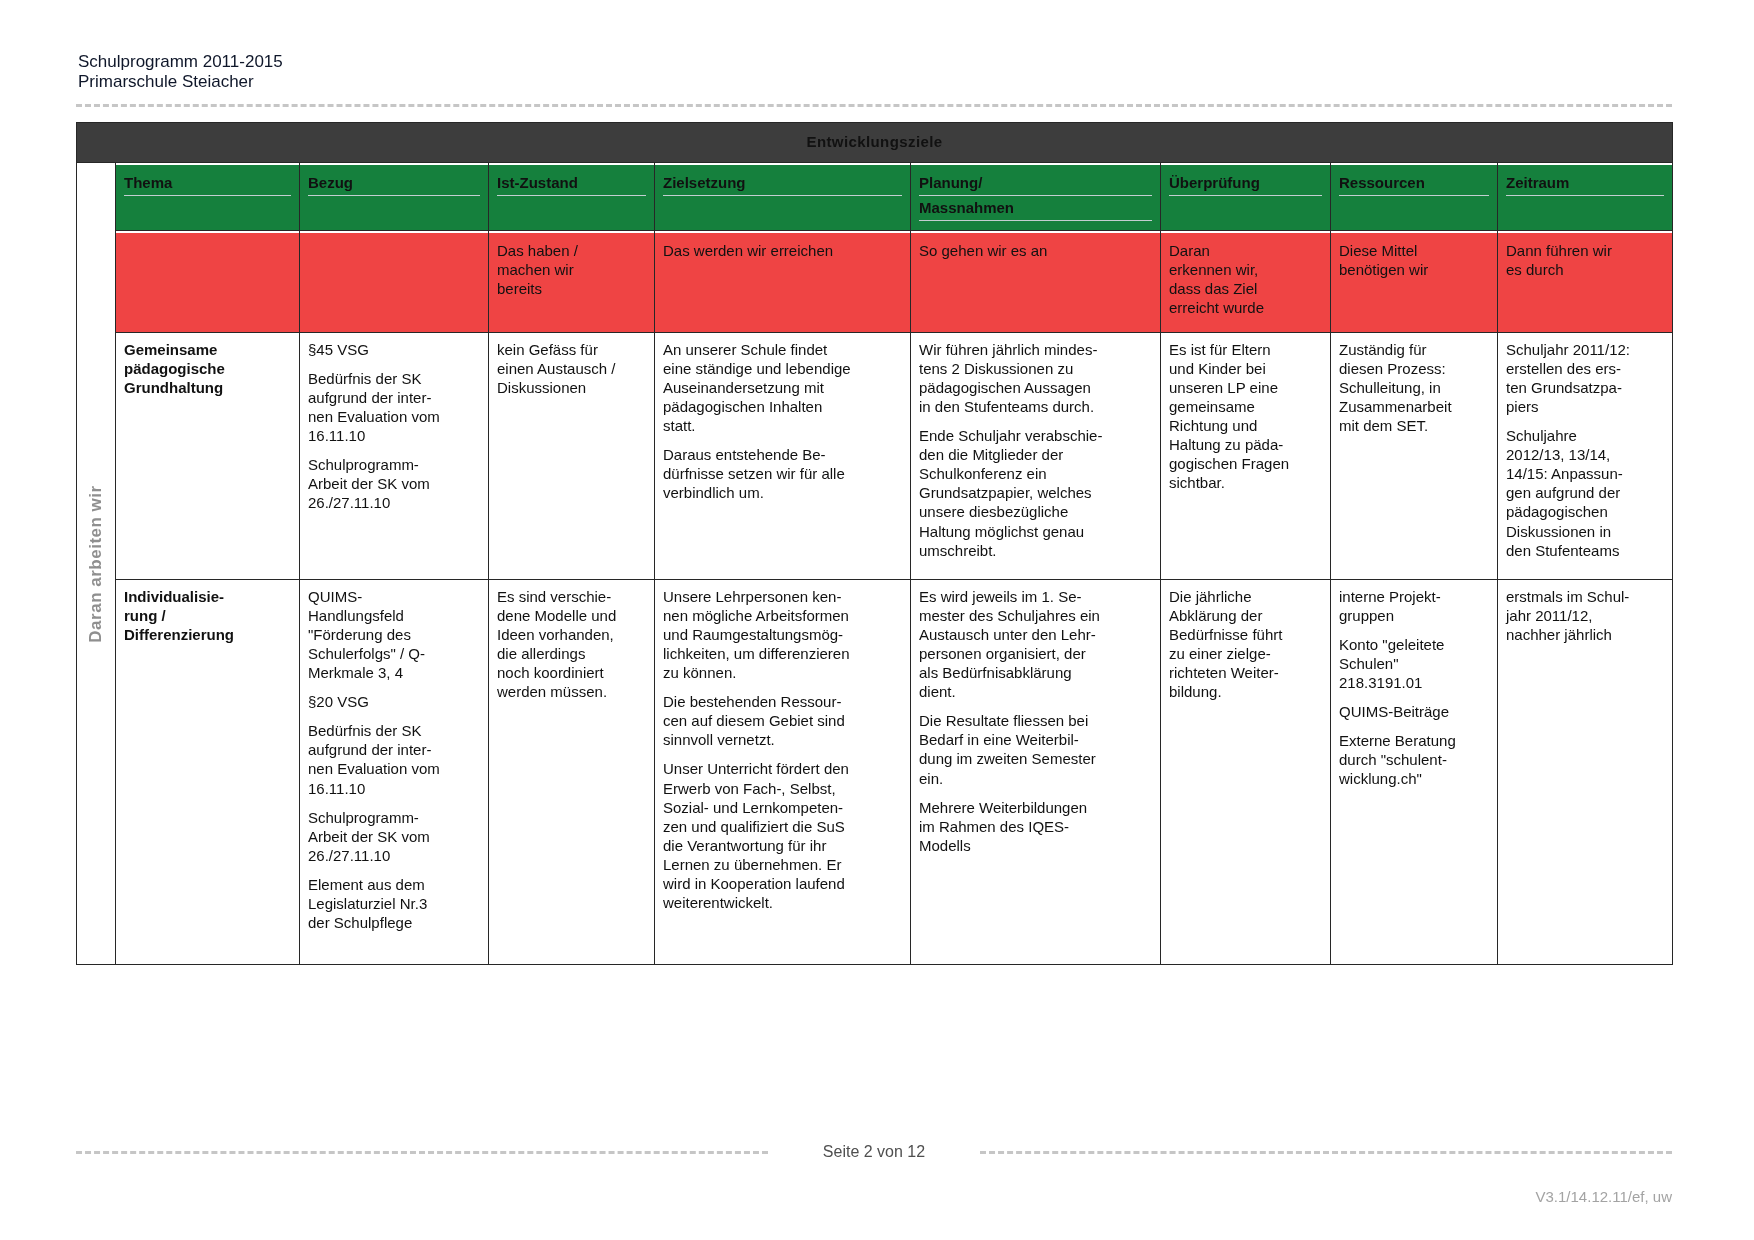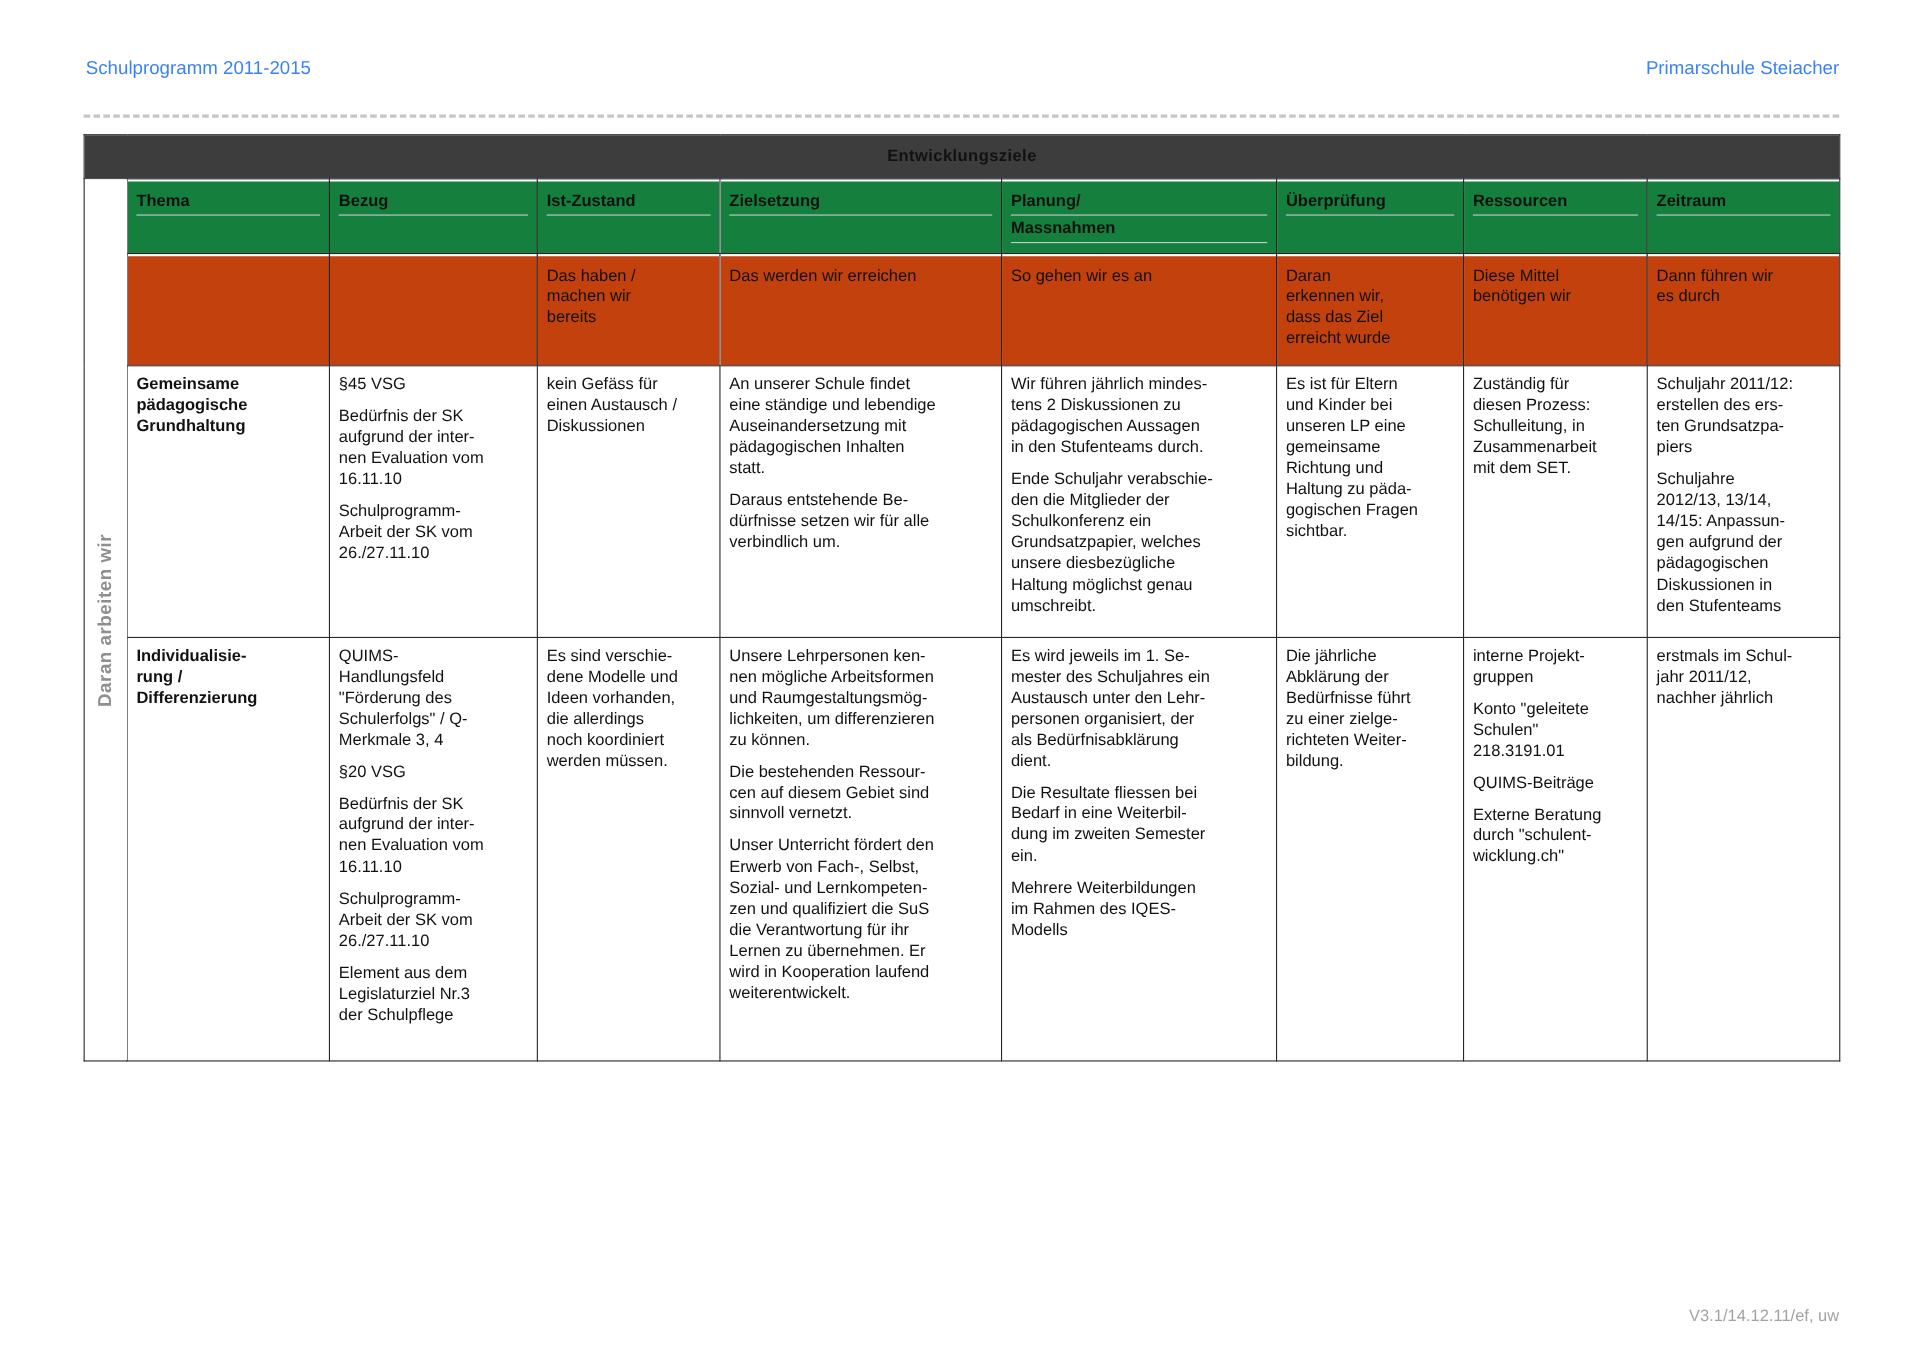--- a/index.html
+++ b/index.html
@@ -18,22 +18,23 @@
     background: #ffffff;
   }
   
   .doc-header {
     position: absolute;
     left: 78px;
     width: 1594px;
     top: 52px;
     display: flex;
     justify-content: space-between;
-    color: #3b82f6;
+    color: #0f172a;
     font-size: 17px;
+    flex-direction: column;
   }
   .dash-top {
     position: absolute;
     left: 76px;
     width: 1596px;
     top: 104px;
     border-top: 3px dashed #c6c6c6;
   }
   
   table.goals {
@@ -68,21 +69,21 @@
     font-size: 17px;
     box-shadow: inset 0 2px 0 #ffffff;
     padding-top: 10px !important;
   }
   .colhead .hline {
     border-bottom: 1px solid #c3ced1;
     padding-bottom: 3px;
     margin-bottom: 2px;
   }
   .subhead {
-    background: #c2410c;
+    background: #ef4444;
     box-shadow: inset 0 2px 0 #ffffff;
     padding-top: 10px !important;
   }
   .pre { white-space: pre-line; }
   .vertical-cell {
     background: #ffffff;
     position: relative;
     padding: 0 !important;
   }
   .vlabel {
@@ -388,15 +389,20 @@
         <div class="para-list">
               <p>erstmals im Schul-
 jahr 2011/12,
 nachher jährlich</p>
             </div>
       </td>
     </tr>
   </tbody>
     </table>
 
+  <div class="doc-footer">
+    <div class="fdash"></div>
+    <div class="ftext">Seite 2 von 12</div>
+    <div class="fdash"></div>
+  </div>
   <div class="version">V3.1/14.12.11/ef, uw</div>
 
 </div>
 
 </body></html>

